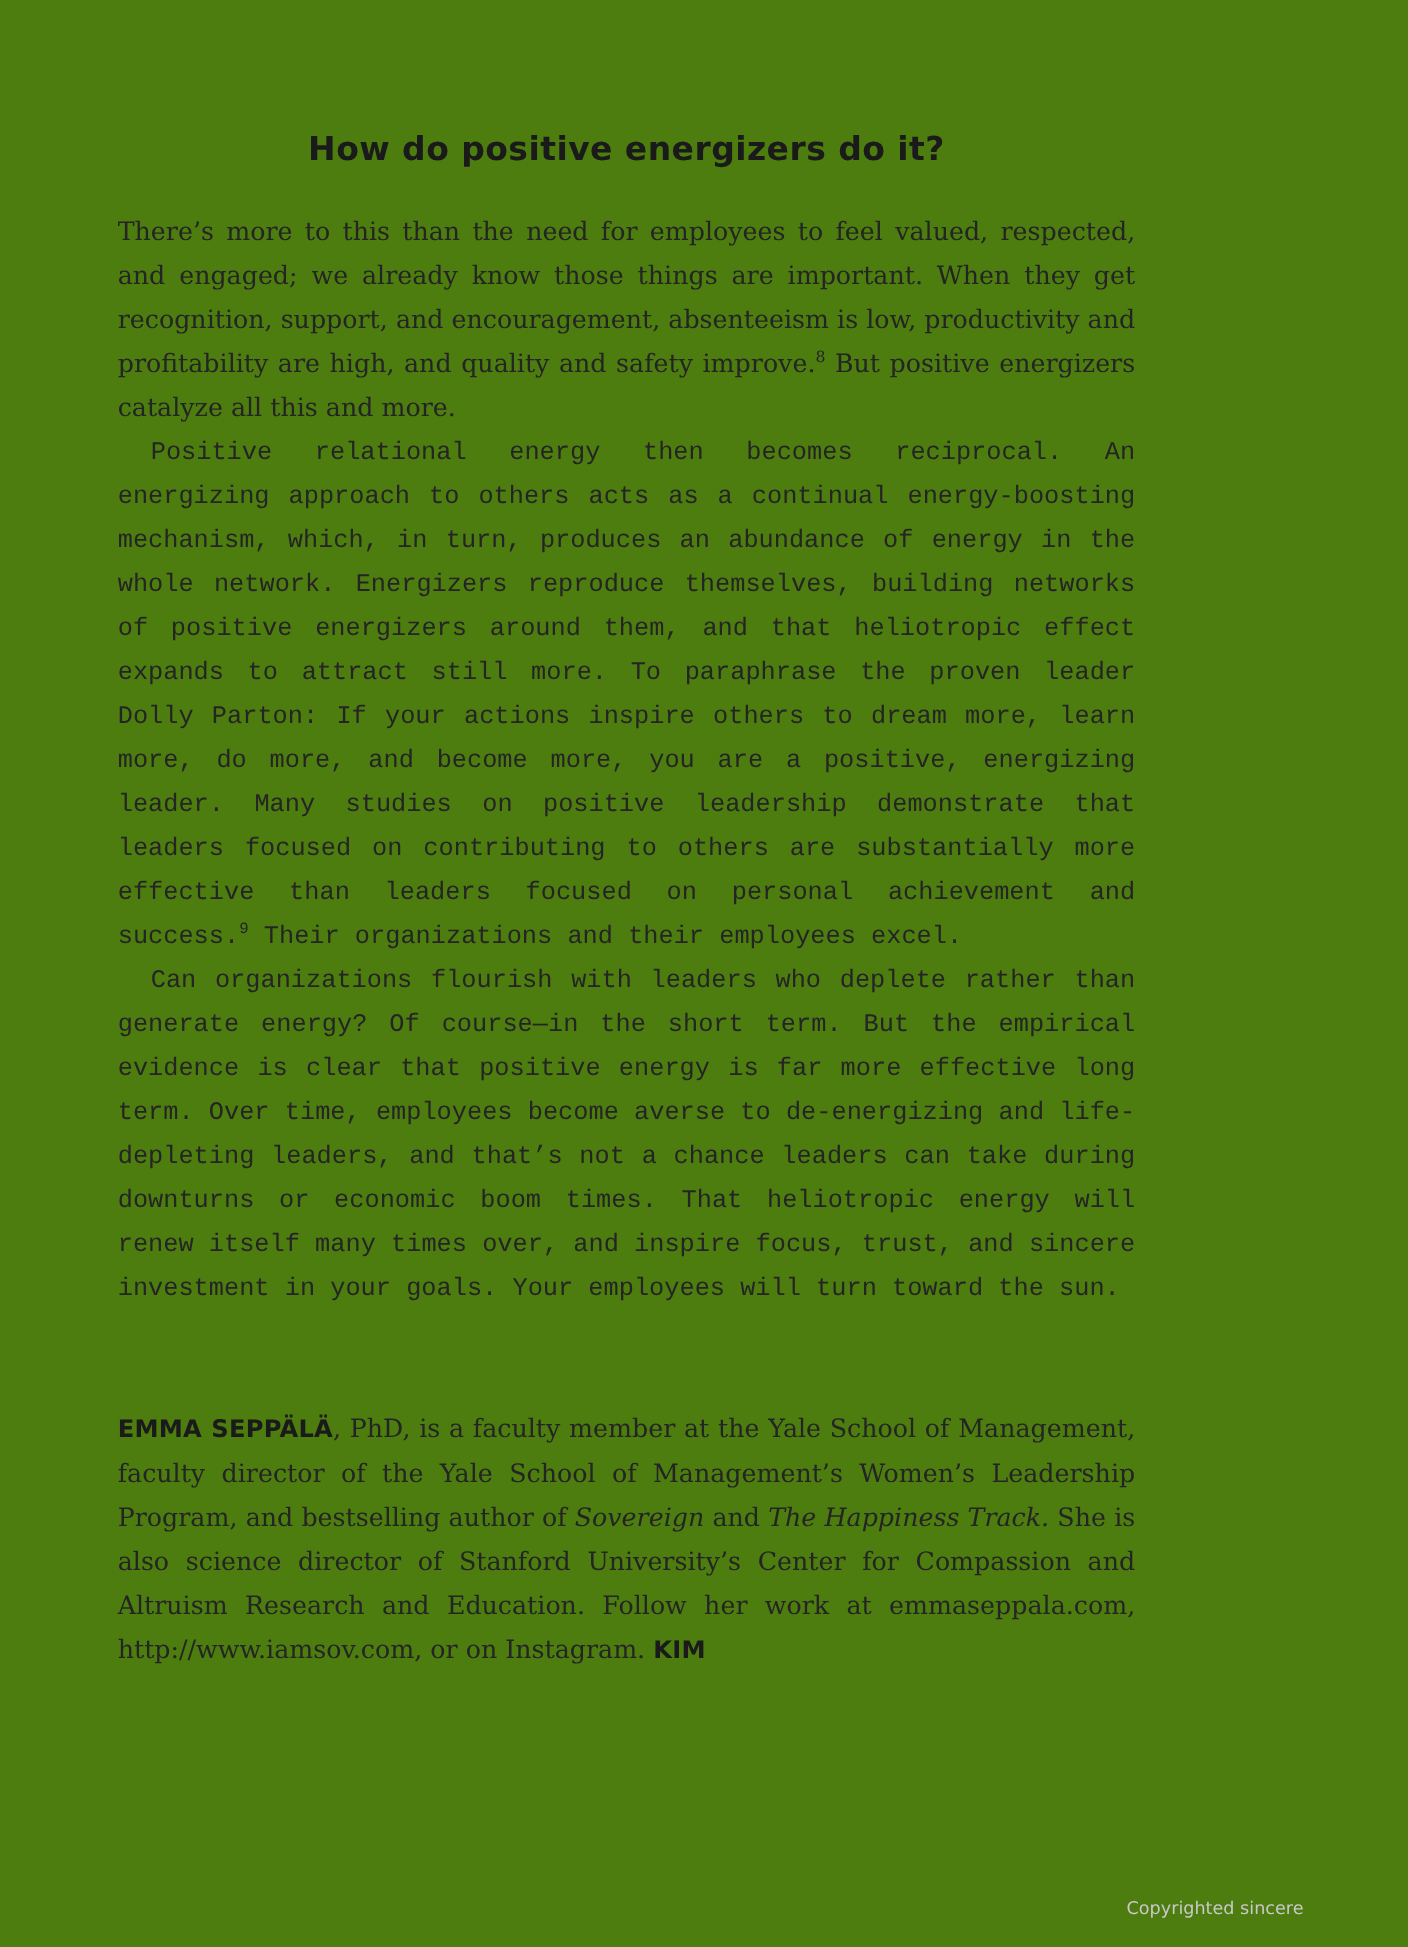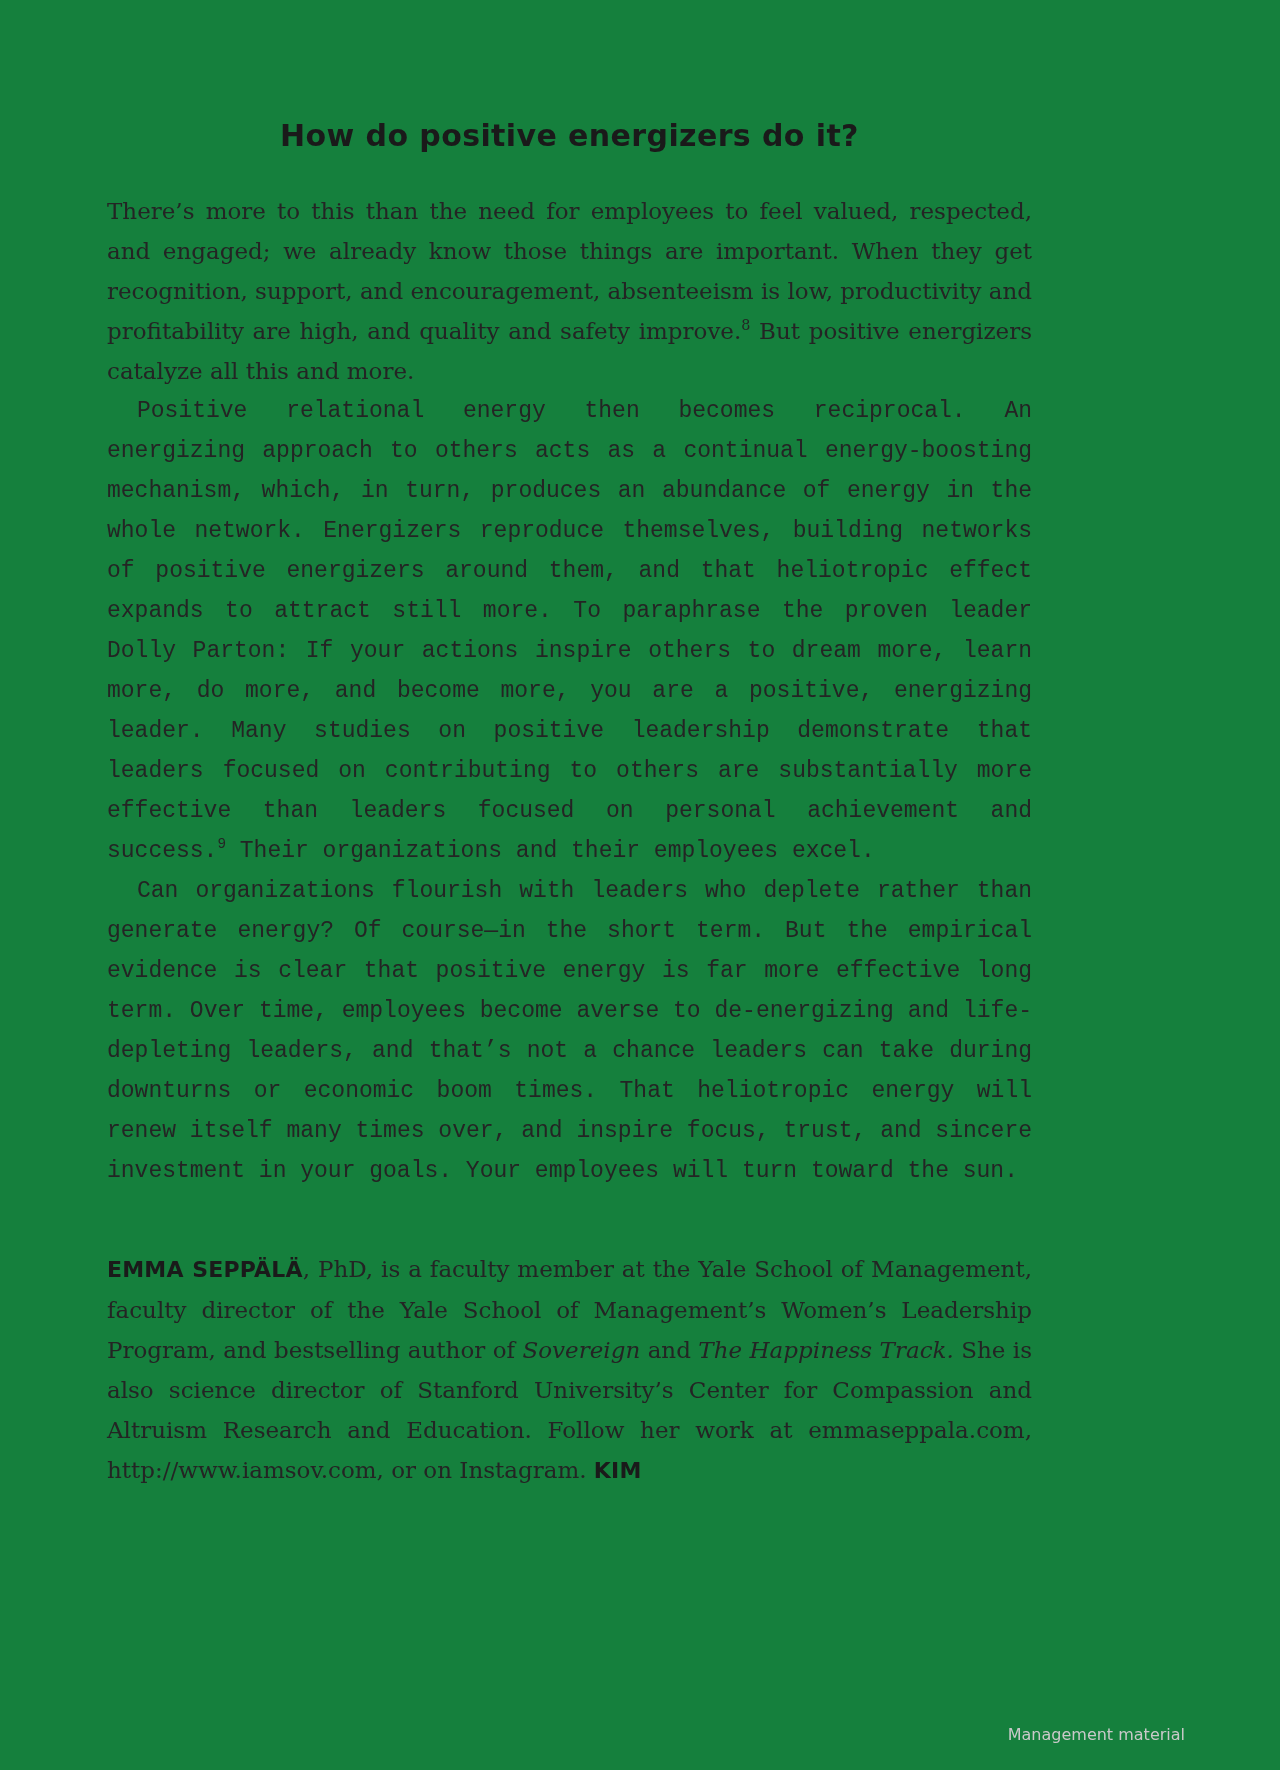--- a/index.html
+++ b/index.html
@@ -7,21 +7,21 @@
     padding: 0;
     background: #ffffff;
     width: 1280px;
     height: 1770px;
     overflow: hidden;
   }
   .page {
     position: relative;
     width: 1280px;
     height: 1770px;
-    background: #15803d;
+    background: #4d7c0f;
     box-sizing: border-box;
     padding: 118px 76px 0 107px;
     font-family: "DejaVu Serif", serif;
     color: #222222;
   }
   .content {
     width: 925px;
   }
   .heading {
     font-family: "DejaVu Sans", sans-serif;
@@ -42,21 +42,21 @@
   .para.indent {
     text-indent: 30px;
     font-family: Liberation Mono, monospace;
   }
   sup.fnref {
     font-size: 0.62em;
     line-height: 0;
     vertical-align: super;
   }
   .bio {
-    margin-top: 58px;
+    margin-top: 88px;
   }
   .bold-sans {
     font-family: "DejaVu Sans", sans-serif;
     font-weight: 700;
     font-size: 22px;
     letter-spacing: 0.2px;
     color: #1a1a1a;
   }
   .italic {
     font-style: italic;
@@ -81,14 +81,14 @@
     <p class="para"><span>There’s more to this than the need for employees to feel valued, respected, and engaged; we already know those things are important. When they get recognition, support, and encouragement, absenteeism is low, productivity and profitability are high, and quality and safety improve.</span><sup class="fnref">8</sup><span> But positive energizers catalyze all this and more.</span></p>
 
     <p class="para indent"><span>Positive relational energy then becomes reciprocal. An energizing approach to others acts as a continual energy-boosting mechanism, which, in turn, produces an abundance of energy in the whole network. Energizers reproduce themselves, building networks of positive energizers around them, and that heliotropic effect expands to attract still more. To paraphrase the proven leader Dolly Parton: If your actions inspire others to dream more, learn more, do more, and become more, you are a positive, energizing leader. Many studies on positive leadership demonstrate that leaders focused on contributing to others are substantially more effective than leaders focused on personal achievement and success.</span><sup class="fnref">9</sup><span> Their organizations and their employees excel.</span></p>
 
     <p class="para indent">Can organizations flourish with leaders who deplete rather than generate energy? Of course—in the short term. But the empirical evidence is clear that positive energy is far more effective long term. Over time, employees become averse to de-energizing and life-depleting leaders, and that’s not a chance leaders can take during downturns or economic boom times. That heliotropic energy will renew itself many times over, and inspire focus, trust, and sincere investment in your goals. Your employees will turn toward the sun.</p>
 
     <p class="para bio"><span class="bold-sans">EMMA SEPPÄLÄ</span><span>, PhD, is a faculty member at the Yale School of Management, faculty director of the Yale School of Management’s Women’s Leadership Program, and bestselling author of </span><span class="italic">Sovereign</span><span> and </span><span class="italic">The Happiness Track.</span><span> She is also science director of Stanford University’s Center for Compassion and Altruism Research and Education. Follow her work at emmaseppala.com, http://www.iamsov.com, or on Instagram. </span><span class="bold-sans">KIM</span></p>
 
   </div>
 
-  <div class="watermark">Management material</div>
+  <div class="watermark">Copyrighted sincere</div>
 </div>
 
 </body></html>

